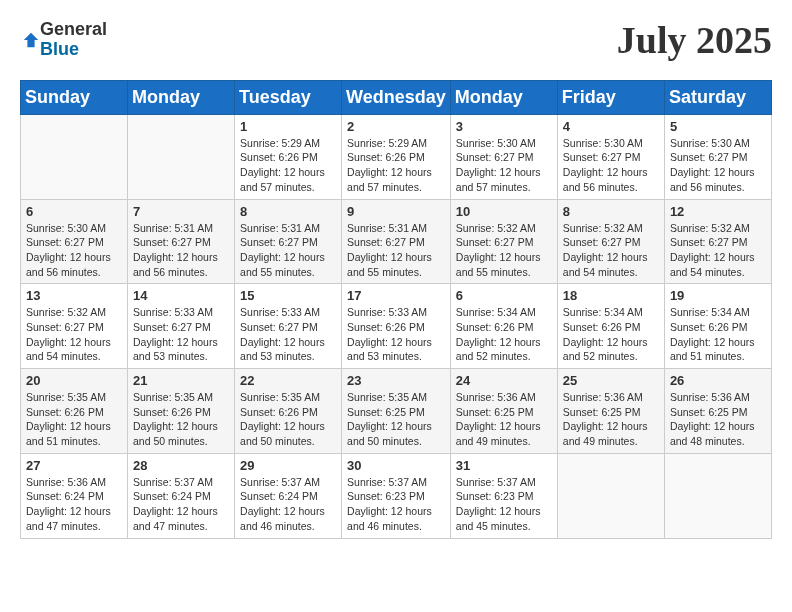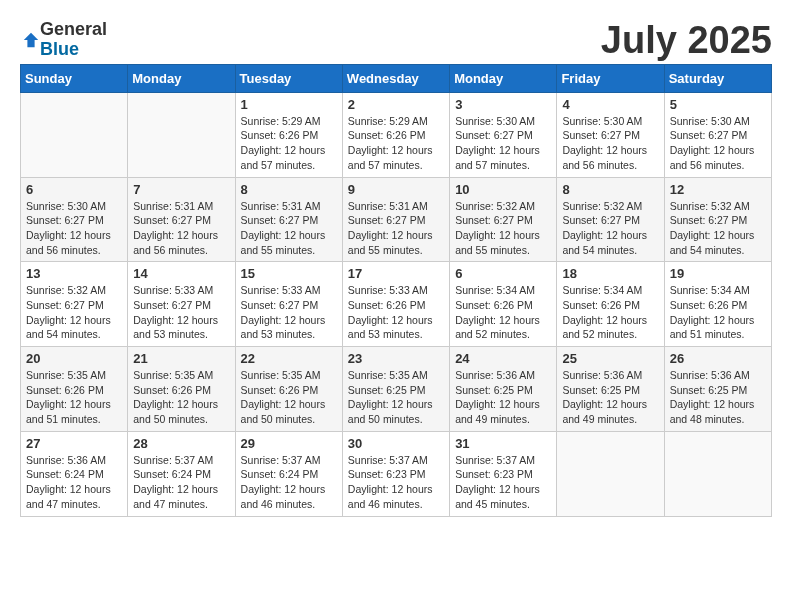--- a/index.html
+++ b/index.html
@@ -7,21 +7,21 @@
       font-family: Arial, sans-serif;
       background: #fff;
       width: 792px;
       min-height: 612px;
       padding: 20px;
     }
     .header {
       display: flex;
       justify-content: space-between;
       align-items: flex-start;
-      margin-bottom: 2px;
+      margin-bottom: 18px;
       gap: 24px;
     }
     .logo {
       display: flex;
       align-items: center;
     }
     .logo-text {
       display: flex;
       flex-direction: column;
       line-height: 1.1;
@@ -36,40 +36,41 @@
       font-weight: bold;
       color: #0369a1;
     }
     .logo-icon {
       width: 18px;
       height: 18px;
       margin-left: 2px;
     }
     .title-area {
       text-align: right;
+      font-family: Liberation Serif, serif;
     }
     .month-title {
       font-size: 38px;
       font-weight: bold;
       color: #333;
       line-height: 1.1;
     }
     .subtitle {
       font-size: 15px;
       color: #333;
     }
     table {
       width: 100%;
       border-collapse: collapse;
       border: 1px solid #ccc;
     }
     thead tr th {
       background: #1a6fc4;
       color: #fff;
-      font-size: 13px;
+      font-size: 18px;
       padding: 6px 4px;
       text-align: left;
       border: 1px solid #1a5fa0;
       font-weight: bold;
     }
     tbody tr td {
       border: 1px solid #ccc;
       vertical-align: top;
       padding: 4px 5px;
       width: 107px;

